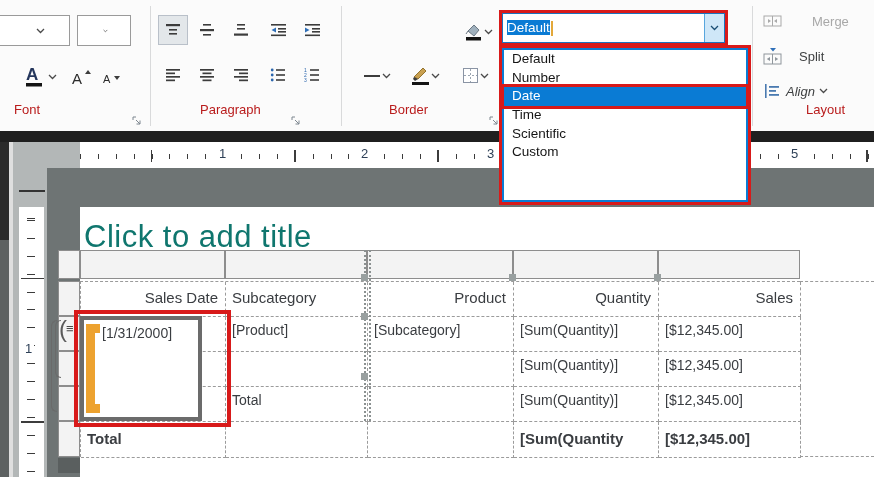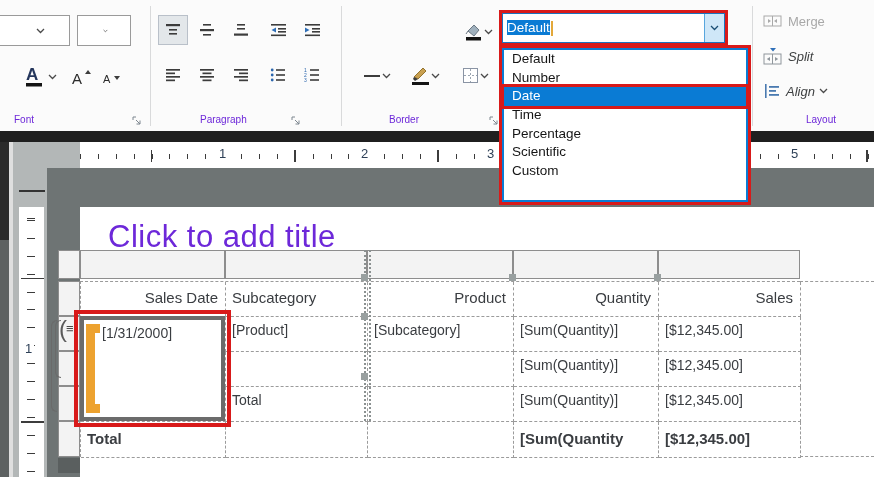--- a/index.html
+++ b/index.html
@@ -2,21 +2,21 @@
 <html><head>
 <meta charset="utf-8">
 <style>
   html,body{margin:0;padding:0;background:#fff;}
   #app{position:relative;width:874px;height:477px;overflow:hidden;
        font-family:"Liberation Sans",sans-serif;background:#fff;}
   .abs{position:absolute;box-sizing:border-box;}
   
   .ribbon{left:0;top:0;width:874px;height:131px;background:#fbfbfb;}
   .vsep{width:1px;background:#d9dadb;top:6px;height:120px;}
-  .grplabel{font-size:10px;color:#6d28d9;top:114px;}
+  .grplabel{font-size:13px;color:#b91c1c;top:102px;}
   .combo{background:#fff;border:1px solid #9a9a9a;display:flex;align-items:center;gap:20px;}
   .combo .txt{flex:1;font-size:13.5px;color:#20252b;padding-left:5px;white-space:nowrap;overflow:hidden;}
   .selblue{background:#0a7bd4;color:#fff;}
   .ch polyline{fill:none;stroke:#4a4a4a;stroke-width:1.3;}
   .rbtn{display:flex;align-items:center;justify-content:center;}
   .rbtn.sel{background:#e3e7ea;border:1px solid #b9c0c9;}
   .btnlabel{font-size:13px;color:#3f4142;}
   .disabled{color:#a8a8a8;}
   .caret{display:inline-block;width:2px;height:15px;background:#e3a83a;vertical-align:middle;margin-left:1px;}
   
@@ -32,39 +32,39 @@
   .tickhalfh{left:80px;top:150px;width:794px;height:12px;
     background:repeating-linear-gradient(90deg,#3c3c3c 0 1.5px,transparent 1.5px 143px);
     background-position-x:71px;}
   .tickminv{left:27px;top:207px;width:8px;height:270px;
     background:repeating-linear-gradient(180deg,#3c3c3c 0 1px,transparent 1px 17.9px);
     background-position-y:13px;}
   .tickhalfv{left:21px;top:207px;width:23px;height:270px;
     background:repeating-linear-gradient(180deg,#3c3c3c 0 1.5px,transparent 1.5px 143px);
     background-position-y:71px;}
   .rnum{font-size:13px;color:#2e4057;background:#fff;padding:0 2px;line-height:15px;}
-  .title-ph{left:108px;top:219px;font-size:31px;font-weight:300;color:#6d28d9;
+  .title-ph{left:84px;top:219px;font-size:31px;font-weight:300;color:#0f766e;
     letter-spacing:.5px;z-index:2;white-space:nowrap;}
   
   .handle{background:#f3f3f3;border:1px solid #8d8d8d;z-index:3;}
   .tbl{left:80px;top:281px;width:720px;height:176px;display:grid;z-index:3;
     grid-template-columns:145px 142px 146px 145px 142px;
     grid-template-rows:35px 35px 35px 35px 36px;
     border-top:1px dashed #9b9b9b;border-left:1px dashed #9b9b9b;}
   .cell{border-right:1px dashed #9b9b9b;border-bottom:1px dashed #9b9b9b;
     font-size:14px;color:#3a3d41;padding:5px 7px 0 6px;white-space:nowrap;
     overflow:hidden;box-sizing:border-box;background:transparent;}
   .hcell{font-weight:normal;font-size:15px;padding-top:7px;}
   .ar{text-align:right;} .al{text-align:left;}
   .bcell{font-weight:bold;font-size:15px;padding-top:8px;}
   .dashext{border-top:1px dashed #9b9b9b;height:1px;z-index:3;}
   .dotband{left:364px;top:250px;width:7px;height:171px;z-index:4;
     border-left:2px dotted #8b9191;border-right:2px dotted #8b9191;}
   .nub{width:7px;height:7px;background:#99a0a0;z-index:4;}
-  .selcell{left:80px;top:316px;width:145px;height:105px;background:#fff;
+  .selcell{left:80px;top:316px;width:122px;height:105px;background:#fff;
     border:4px solid #6b6b6b;z-index:5;}
   .obar{position:absolute;background:#eda22f;}
   .redbox{border:4px solid #d81a1a;z-index:6;background:transparent;}
   .bracket{border-left:1.5px solid #6a6a6a;border-top:1.5px solid #6a6a6a;
     border-bottom:1.5px solid #6a6a6a;border-radius:8px 0 0 8px;z-index:4;}
   
   .fmt-combo{left:499px;top:10px;width:229px;height:36px;border:3px solid #d81a1a;z-index:40;}
   .fmt-inner{width:100%;height:100%;background:#fff;border:1px solid #1a74bf;
     display:flex;align-items:center;box-sizing:border-box;}
   .fmt-arrow{width:19px;height:100%;background:#cfe7f8;border-left:1px solid #58a6dd;
@@ -251,38 +251,38 @@
           <polyline points="1,1 4.5,4.5 8,1"></polyline>
         </svg>
     </div>
     <div class="abs grplabel" style="left:389px;">Border</div>
     <svg class="abs" style="left:489px;top:116px;" width="11" height="11">
       <path d="M1,4 V1 H4" fill="none" stroke="#7d868f"></path>
         <path d="M4,4 L8,8 M8,4.5 V8 H4.5" fill="none" stroke="#7d868f"></path>
     </svg>
     <div class="abs vsep" style="left:752px;"></div>
 
-    <div class="abs rbtn" style="left:763px;top:10px;height:22px;">
+    <div class="abs rbtn" style="left:763px;top:10px;height:22px;gap:24px;">
       <svg width="20" height="16">
         <rect x="1" y="3" width="17" height="10" fill="none" stroke="#a9a9a9"></rect>
         <line x1="9.5" y1="3" x2="9.5" y2="13" stroke="#a9a9a9"></line>
         <polygon points="8,8 5,6 5,10" fill="#a9a9a9"></polygon>
           <polygon points="11,8 14,6 14,10" fill="#a9a9a9"></polygon>
       </svg>
       <span class="btnlabel disabled" style="margin-left:5px;">Merge</span>
     </div>
     <div class="abs rbtn" style="left:763px;top:44px;height:24px;">
       <svg width="20" height="19">
         <polygon points="7,1 13,1 10,4.5" fill="#2f6fb8"></polygon>
         <rect x="1" y="7" width="17" height="10" fill="none" stroke="#8f969c"></rect>
         <line x1="9.5" y1="7" x2="9.5" y2="17" stroke="#8f969c"></line>
         <polygon points="7,10 7,14 3.8,12" fill="#8f969c"></polygon>
           <polygon points="12,10 12,14 15.2,12" fill="#8f969c"></polygon>
       </svg>
-      <span class="btnlabel" style="margin-left:5px;font-style:italic;">Split</span>
+      <span class="btnlabel" style="margin-left:16px;">Split</span>
     </div>
     <div class="abs rbtn" style="left:763px;top:79px;height:24px;">
       <svg width="18" height="16">
         <rect x="2" y="1" width="1.6" height="14" fill="#4a7ab0"></rect>
         <rect x="6" y="3" width="10" height="1.8" fill="#4a7ab0"></rect>
         <rect x="6" y="7" width="7" height="1.8" fill="#4a7ab0"></rect>
         <rect x="6" y="11" width="10" height="1.8" fill="#4a7ab0"></rect>
       </svg>
       <span class="btnlabel" style="margin-left:5px;margin-right:4px;font-style:italic;">Align</span>
       <svg class="ch" width="9" height="6" viewBox="0 0 9 6">
@@ -397,19 +397,18 @@
       </div>
     </div>
   </div>
 
   <div class="abs fmt-list">
     <div class="fmt-list-inner">
       <div class="opt">Default</div>
       <div class="opt">Number</div>
       <div class="opt opt-sel">Date</div>
       <div class="opt">Time</div>
-      <div class="opt">Percentage</div>
       <div class="opt">Scientific</div>
       <div class="opt">Custom</div>
     </div>
   </div>
 
 </div>
 
 </body></html>

